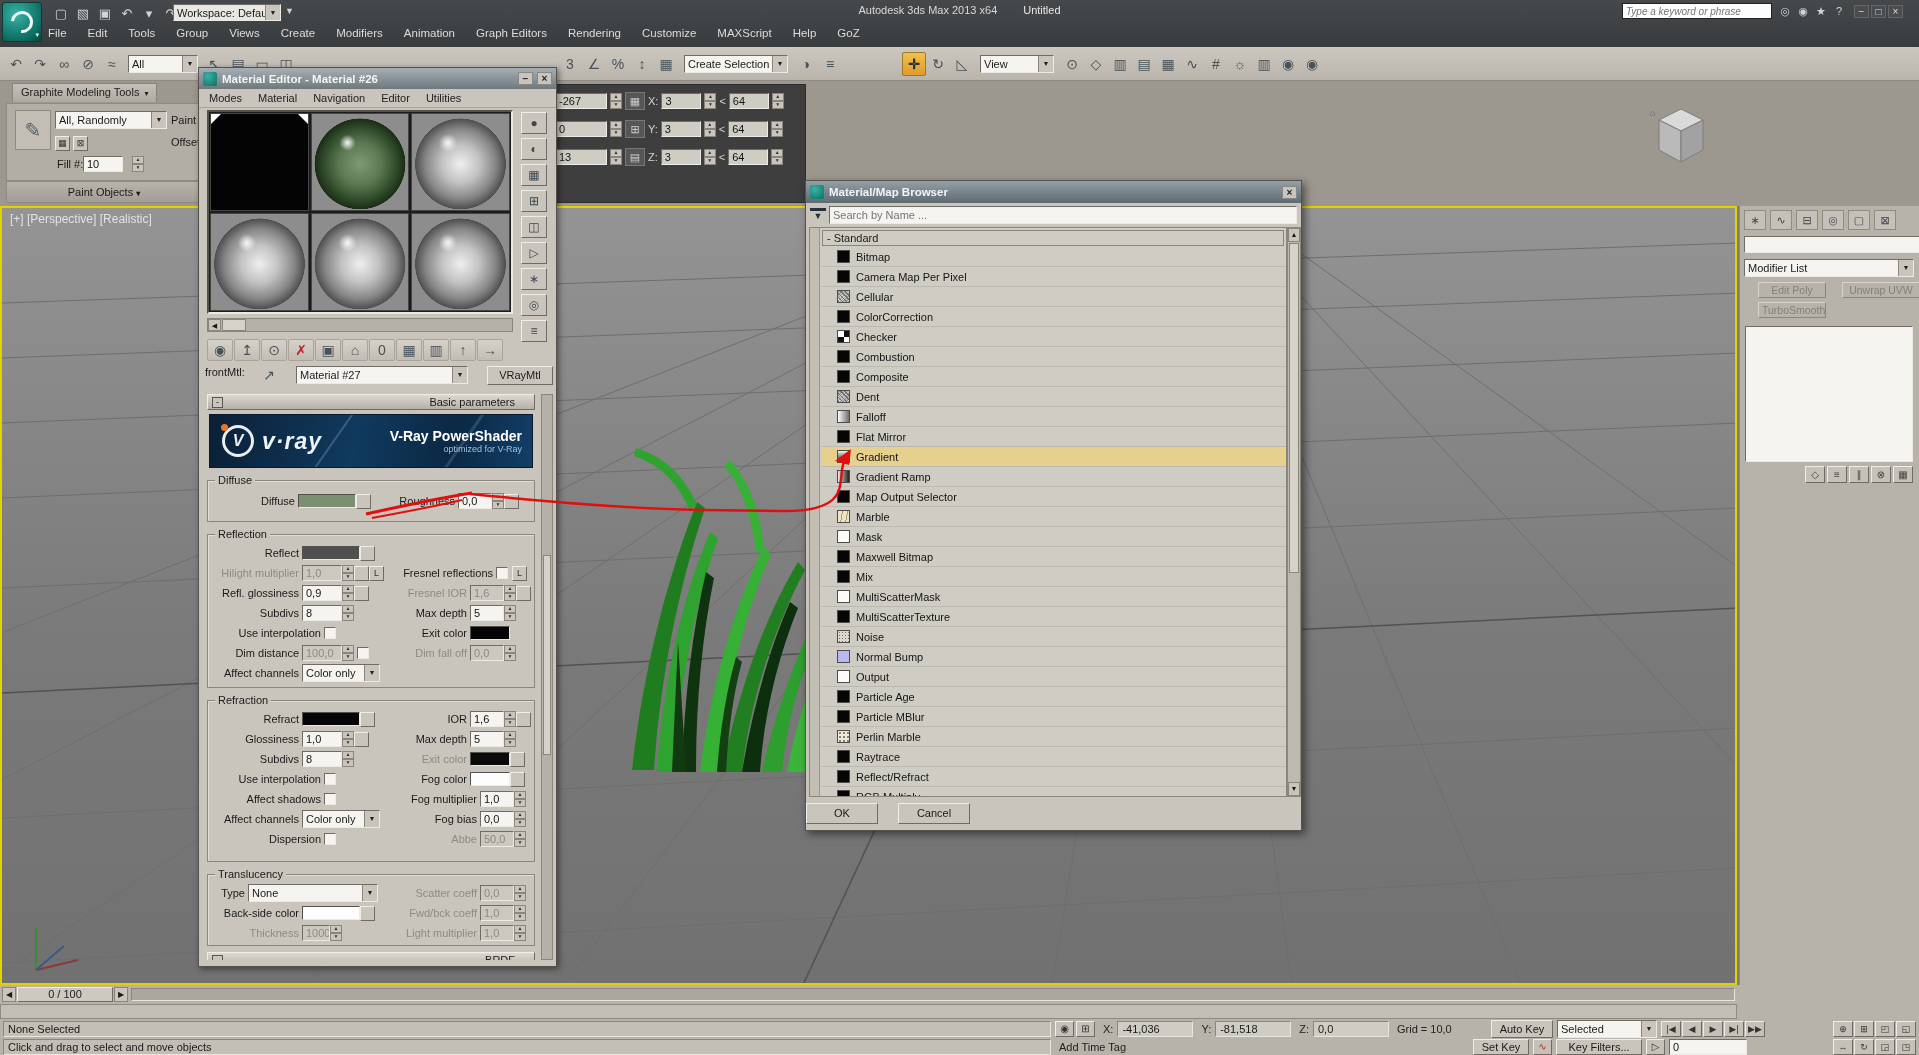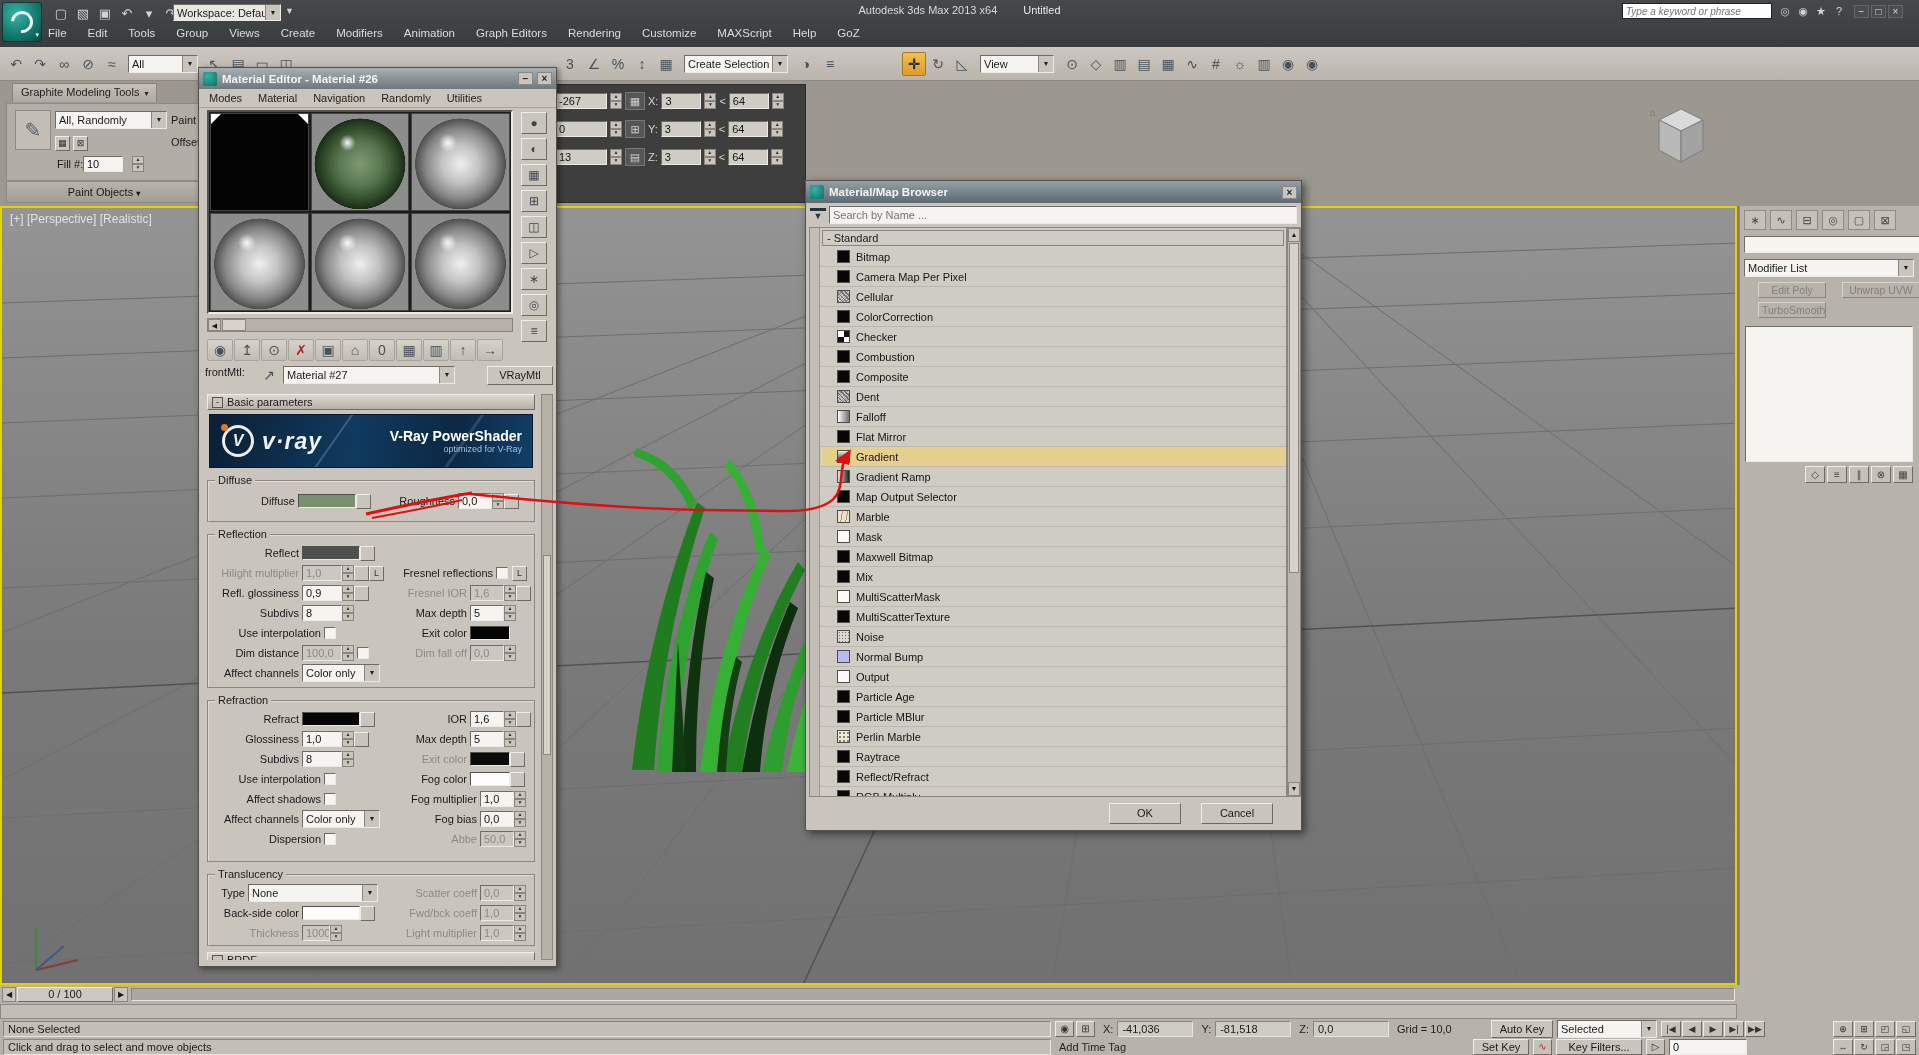--- a/index.html
+++ b/index.html
@@ -23,21 +23,21 @@
 .red{color:#b22}
 .lab{text-align:right;margin-right:3px;white-space:nowrap}
 .dis{color:#8e8a82}
 .grp{position:absolute;border:1px solid #8b877f;box-shadow:inset 1px 1px 0 rgba(255,255,255,.4)}
 .gt{position:absolute;top:-7px;left:7px;background:#c9c5bd;padding:0 3px;font-size:11px}
 .prow{display:flex;align-items:center;height:20px;padding:0 3px;font-size:11px;white-space:nowrap}
 .lh{display:flex;align-items:center;width:190px}
 .rh{display:flex;align-items:center;flex:1}
 .roll{height:16px;background:linear-gradient(#dcd8d0,#b5b1a9);border:1px solid;border-color:#efede8 #6f6b64 #6f6b64 #efede8;display:flex;align-items:center;font-size:11px}
 .roll .minus{width:11px;height:11px;border:1px solid #5a564f;margin:0 4px;text-align:center;line-height:9px;font-size:9px;background:#c9c5bd}
-.roll .rt{flex:1;text-align:left;margin-right:19px}
+.roll .rt{flex:1;text-align:right;margin-right:19px}
 
 #topband{position:absolute;left:0;top:0;width:1919px;height:47px;background:linear-gradient(#46494b,#393c3e);z-index:10}
 #logo{position:absolute;left:2px;top:2px;width:40px;height:40px;background:radial-gradient(circle at 35% 30%,#37b3a6,#0d6e62 70%,#06463e);border:1px solid #0a3c36;border-radius:3px;display:flex;align-items:center;justify-content:center}
 #logo .swirl{width:22px;height:22px;border:3px solid #eef7f5;border-radius:50%;border-left-color:transparent;transform:rotate(-40deg)}
 #logo .la{position:absolute;right:2px;bottom:2px;color:#dfe;font-size:7px}
 .fico{width:22px;height:20px;display:inline-flex;align-items:center;justify-content:center;color:#cfd4d6;font-size:13px}
 #workspace{position:absolute;left:173px;top:4px;width:108px;height:17px}
 #workspace .dd{width:100%;height:17px;background:#e9e7e2}
 #wsflyout{position:absolute;left:285px;top:6px;color:#cfd4d6;font-size:9px}
 #apptitle{position:absolute;left:0;right:0;top:4px;text-align:center;color:#d9d9d9;font-size:11px;pointer-events:none}
@@ -120,21 +120,21 @@
 .sw-gradient{background:linear-gradient(180deg,#f2f2f2,#1c1c1c)}
 .sw-gradienth{background:linear-gradient(90deg,#e8e8e8,#222)}
 .sw-falloff{background:linear-gradient(90deg,#fdfdfd,#6f6f6f)}
 .sw-marble{background:repeating-linear-gradient(100deg,#ece3c8 0 4px,#b29a66 4px 5px)}
 .sw-lavender{background:#b9b9f2}
 .sw-speckle{background:#efe9d8;background-image:radial-gradient(#8a8372 1px,rgba(0,0,0,0) 1px);background-size:4px 4px}
 .sw-noisel{background:#dcd8d0;background-image:radial-gradient(#76726a 1px,rgba(0,0,0,0) 1px);background-size:3px 3px}
 #brscroll{position:absolute;left:481px;top:46px;width:14px;height:570px;background:#bdb9b1;border:1px solid #8a867e}
 #brscroll .ar{height:14px;background:#c9c5bd;border:1px solid #8a867e;font-size:7px;text-align:center;line-height:12px}
 #brscroll .th{position:absolute;left:1px;top:15px;width:10px;height:330px;background:#d6d2ca;border:1px solid #8a867e}
-#brbuttons{position:absolute;left:0;bottom:6px;width:497px;display:flex;justify-content:flex-end;gap:20px;padding-right:30px}
+#brbuttons{position:absolute;left:0;bottom:6px;width:497px;display:flex;gap:20px;padding-right:30px}
 #brbuttons .pbtn{width:72px;height:21px;line-height:19px}
 
 #rightpanel{position:absolute;left:1739px;top:206px;width:180px;height:779px;background:#b7b3ab;border-left:1px solid #8f8b83;z-index:4}
 #paneltabs{display:flex;gap:4px;padding:4px 4px 2px}
 .ptab{width:22px;height:20px;background:#c5c1b9;border:1px solid #8f8b83;display:flex;align-items:center;justify-content:center;font-size:11px;color:#3c464e}
 #namerow{display:flex;align-items:center;gap:4px;padding:4px}
 #namefield{flex:1;height:17px;background:#f5f4f0;border:1px solid;border-color:#706c65 #eceae5 #eceae5 #706c65}
 #modlist{margin:2px 4px;width:170px}
 .dbtn{display:inline-block;background:#b7b3ab;border:1px solid;border-color:#d8d4cc #8a867e #8a867e #d8d4cc;color:#84807a;font-size:10.5px;text-align:center;padding:1px 3px}
 #stackbox{position:absolute;left:5px;top:120px;width:168px;height:136px;background:#f5f4f0;border:1px solid;border-color:#706c65 #eceae5 #eceae5 #706c65}
@@ -418,21 +418,21 @@
     <span>Material Editor - Material #26</span>
     <span style="margin-left:auto;display:flex;gap:2px">
         <span class="winbtn" style="background:#c9c5bd;color:#222;border-color:#888">−</span>
         <span class="winbtn" style="background:#c9c5bd;color:#222;border-color:#888">×</span>
       </span>
   </div>
   <div id="memenu">
       <span>Modes</span>
       <span>Material</span>
       <span>Navigation</span>
-      <span>Randomly</span>
+      <span>Editor</span>
       <span>Utilities</span>
     </div>
   <div id="slots">
       <div class="slot sel slot-black"></div>
       <div class="slot slot-green"></div>
       <div class="slot slot-gray"></div>
       <div class="slot slot-gray"></div>
       <div class="slot slot-gray"></div>
       <div class="slot slot-gray"></div>
     </div>
@@ -460,21 +460,21 @@
       <span class="tbtn" style="width:26px;height:22px;border:1px solid #a8a49c;background:linear-gradient(#d6d2ca,#c1bdb5)">⌂</span>
       <span class="tbtn" style="width:26px;height:22px;border:1px solid #a8a49c;background:linear-gradient(#d6d2ca,#c1bdb5)">0</span>
       <span class="tbtn" style="width:26px;height:22px;border:1px solid #a8a49c;background:linear-gradient(#d6d2ca,#c1bdb5)">▦</span>
       <span class="tbtn" style="width:26px;height:22px;border:1px solid #a8a49c;background:linear-gradient(#d6d2ca,#c1bdb5)">▥</span>
       <span class="tbtn" style="width:26px;height:22px;border:1px solid #a8a49c;background:linear-gradient(#d6d2ca,#c1bdb5)">↑</span>
       <span class="tbtn" style="width:26px;height:22px;border:1px solid #a8a49c;background:linear-gradient(#d6d2ca,#c1bdb5)">→</span>
     </div>
   <div id="frontmtl">
     <span style="width:54px">frontMtl:</span>
     <span class="tbtn" style="width:20px;height:18px">↗</span>
-    <span class="dd" style="width:172px;margin-left:4px">
+    <span class="dd" style="width:172px;margin-left:17px">
         <span>Material #27</span>
         <b>▼</b>
       </span>
     <span class="pbtn" style="width:66px;height:19px;line-height:17px;margin-left:auto">VRayMtl</span>
   </div>
   <div id="params">
     <div class="roll" style="position:absolute;left:2px;top:0;width:328px">
       <span class="minus">-</span>
         <span class="rt">Basic parameters</span>
     </div>

